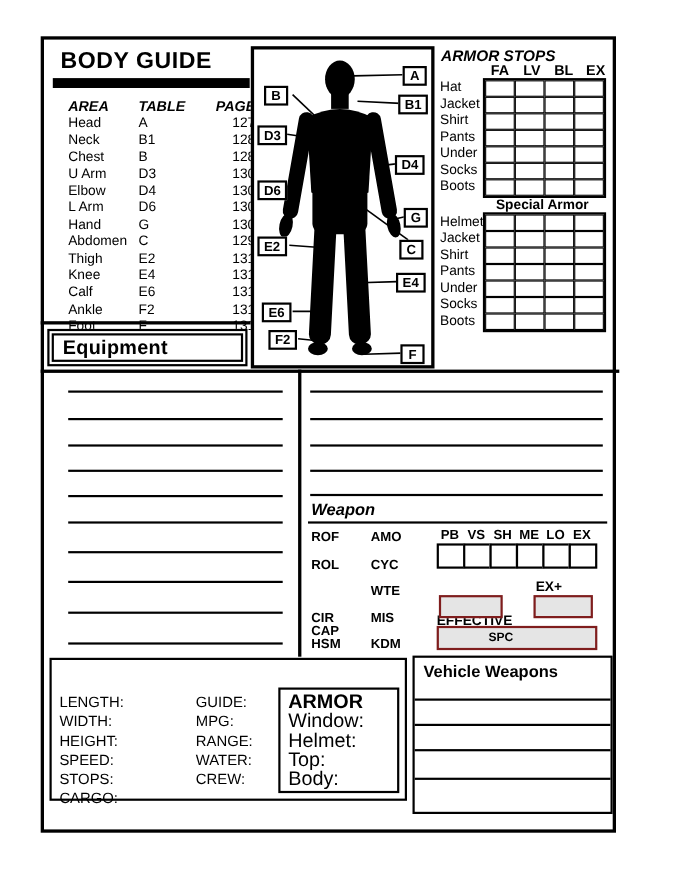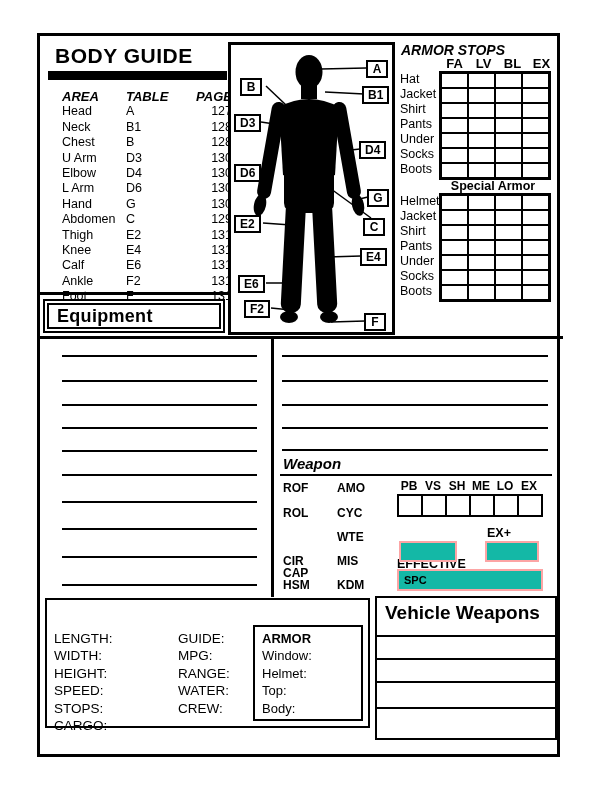--- a/index.html
+++ b/index.html
@@ -36,32 +36,32 @@
   
   .wline{position:absolute;background:#000;height:2px;}
   .vdiv{position:absolute;background:#000;width:3px;}
   
   .wp-title{position:absolute;font-weight:bold;font-style:italic;font-size:15px;}
   .wp-lab{position:absolute;font-weight:bold;font-size:12px;}
   .rhdr{position:absolute;display:flex;font-weight:bold;font-size:12px;}
   .rhdr span{width:24px;text-align:center;}
   .rboxes{position:absolute;display:flex;}
   .rboxes .rb{width:22px;height:19px;border:2px solid #000;margin-left:-2px;background:#fff;}
-  .valbox{position:absolute;border:2px solid #fca5a5;background:#14b8a6;box-sizing:border-box;}
+  .valbox{position:absolute;border:2px solid #7f1d1d;background:#e5e5e5;box-sizing:border-box;padding-left:40px;}
   .spc-lab{font-size:11px;font-weight:bold;padding:3px 0 0 5px;}
   
   .vbox{position:absolute;border:2px solid #000;box-sizing:border-box;background:#fff;}
   .vd-bar{position:absolute;left:4px;top:4px;width:312px;height:23px;background:#000;display:flex;align-items:center;}
   .vd-bar .t{color:#fff;font-weight:bold;font-size:16px;padding-left:9px;letter-spacing:.3px;}
   .vd-inset{position:absolute;right:5px;top:4px;width:155px;height:15px;background:#fff;}
   .vcol{position:absolute;font-size:13.5px;line-height:17.4px;}
   .armorbox{position:absolute;border:2px solid #000;box-sizing:border-box;background:#fff;
-            font-size:13px;line-height:17.4px;padding:3px 0 0 7px;}
+            font-size:18px;line-height:17.4px;padding:3px 0 0 7px;}
   .armorbox .t{font-weight:bold;}
-  .vw-title{font-weight:bold;font-size:19px;padding:4px 12px 0 8px;}
+  .vw-title{font-weight:bold;font-size:15px;padding:4px 12px 0 8px;}
   .copyright{position:absolute;font-size:12.5px;}
 </style>
 </head>
 <body>
 
 <div class="sheet">
   <div class="frame"></div>
 
   <div class="title" style="left:55px;top:44px;">BODY GUIDE</div>
   <div class="blackbar" style="left:48px;top:71px;width:179px;height:9px;"></div>

